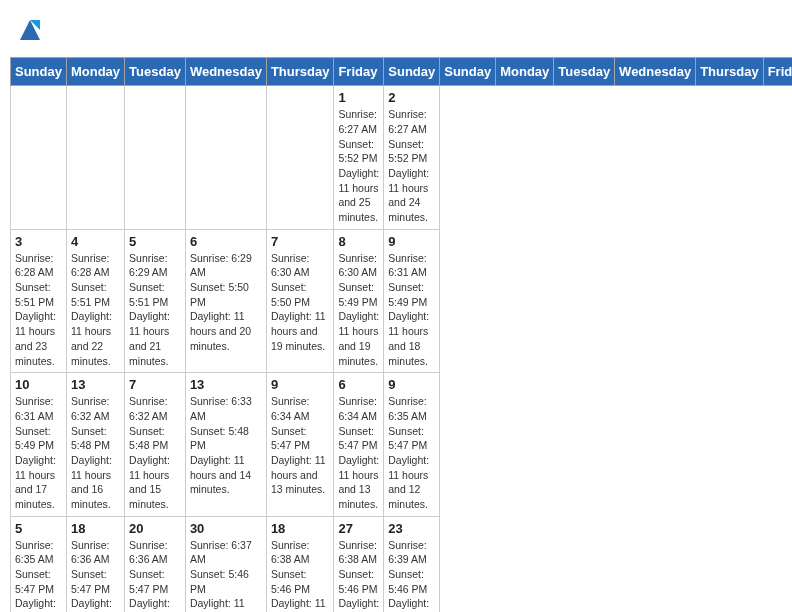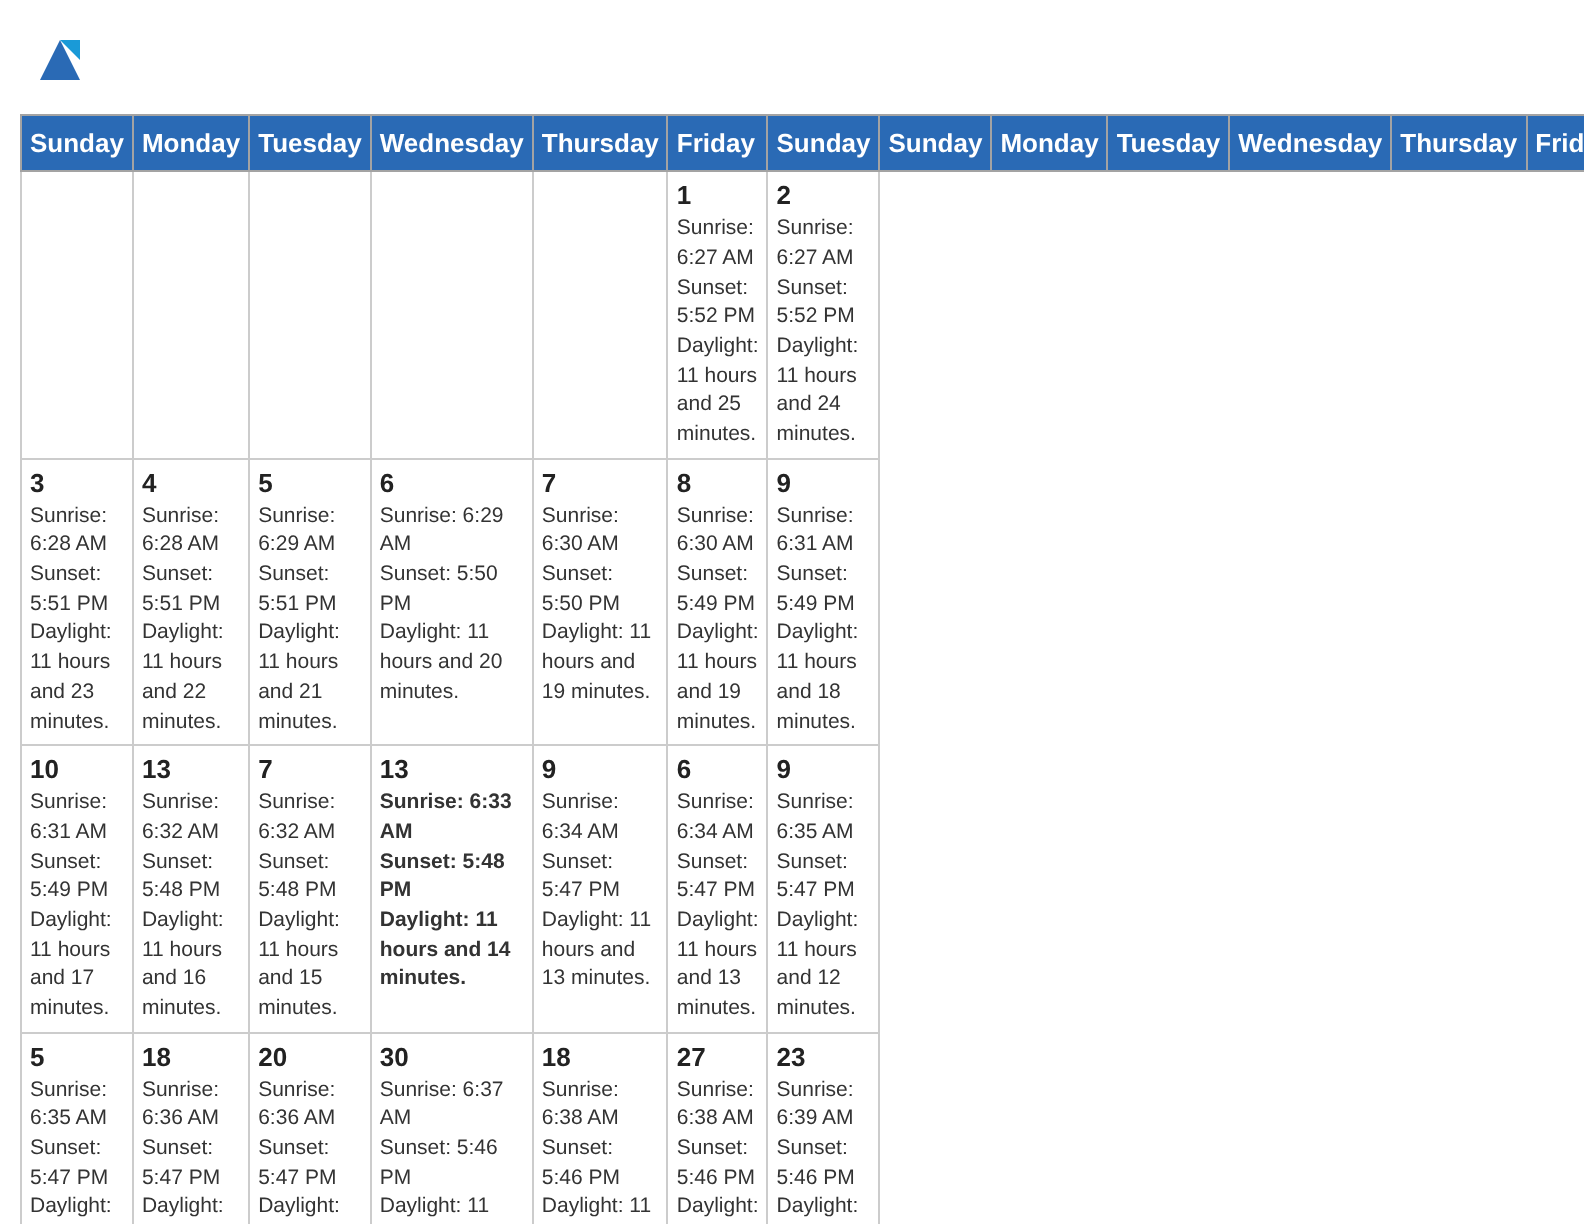--- a/index.html
+++ b/index.html
@@ -209,21 +209,21 @@
 Daylight: 11 hours and 16 minutes.</div>
         </td>
         <td>
           <div class="day-num">7</div>
           <div class="day-info" style="white-space: pre-line;">Sunrise: 6:32 AM
 Sunset: 5:48 PM
 Daylight: 11 hours and 15 minutes.</div>
         </td>
         <td>
           <div class="day-num">13</div>
-          <div class="day-info" style="white-space: pre-line; font-weight: bold;">Sunrise: 6:33 AM
+          <div class="day-info" style="white-space: pre-line;">Sunrise: 6:33 AM
 Sunset: 5:48 PM
 Daylight: 11 hours and 14 minutes.</div>
         </td>
         <td>
           <div class="day-num">9</div>
           <div class="day-info" style="white-space: pre-line;">Sunrise: 6:34 AM
 Sunset: 5:47 PM
 Daylight: 11 hours and 13 minutes.</div>
         </td>
         <td>

